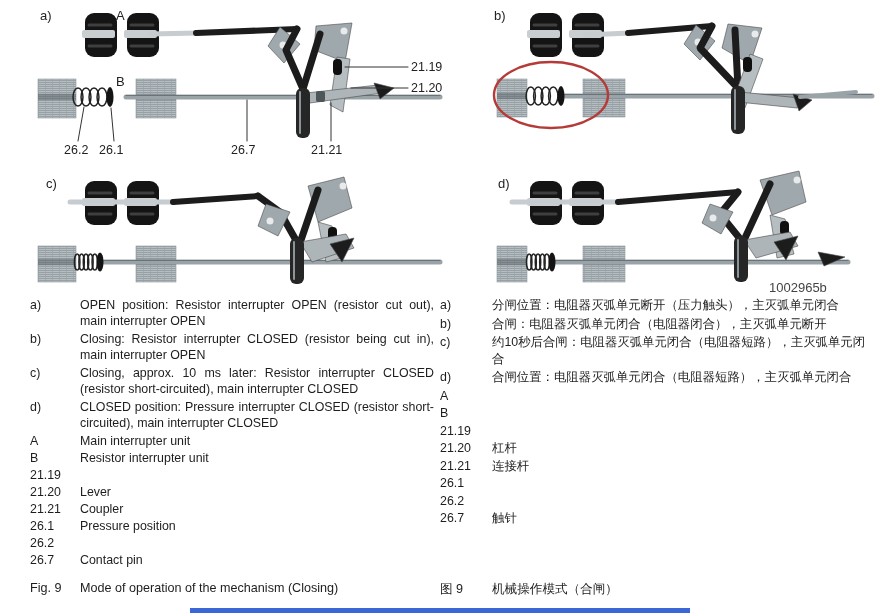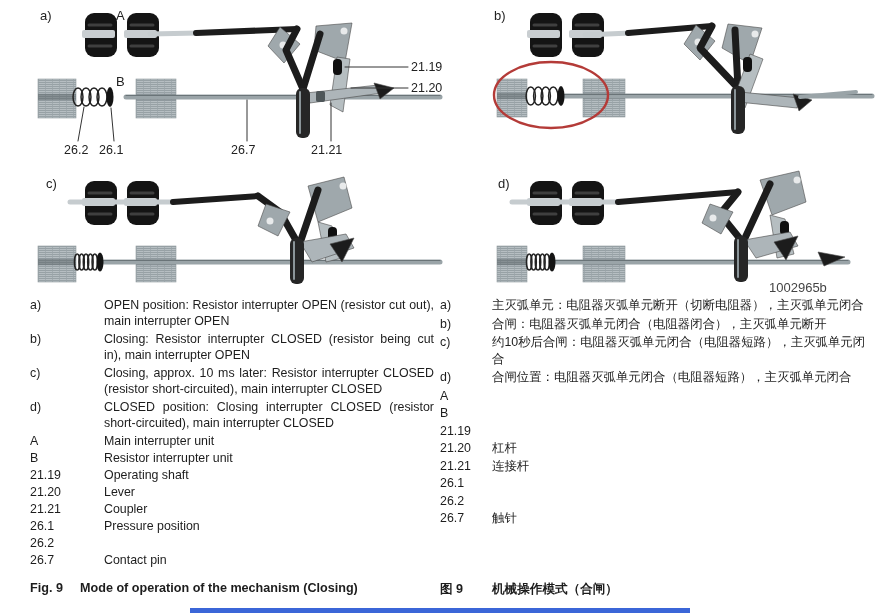--- a/index.html
+++ b/index.html
@@ -11,22 +11,22 @@
   .marker{position:absolute;font-size:13px;color:#222;}
   .callout{position:absolute;font-size:12.5px;color:#222;white-space:nowrap;}
   .image-id{position:absolute;left:769px;top:280px;font-size:13px;color:#444;}
   .legend{position:absolute;top:297px;font-size:12.4px;line-height:16px;color:#1d1d1d;}
   .legend.en{left:30px;width:404px;}
   .legend.zh{left:440px;width:436px;line-height:16.5px;}
   .lrow{display:grid;margin:0 0 1px 0;}
   .en .lrow{grid-template-columns:50px 1fr;}
   .zh .lrow{grid-template-columns:52px 1fr;}
   .lrow.gap{margin-bottom:2px;}
-  .en .ldesc{text-align:justify;margin-left:24px;}
-  .caption{position:absolute;top:581px;font-weight:bold;font-size:12.6px;}
+  .en .ldesc{text-align:justify;}
+  .caption{position:absolute;top:581px;font-weight:normal;font-size:12.6px;}
   .caption.en{left:30px;width:404px;display:grid;grid-template-columns:50px 1fr;}
   .caption.zh{left:440px;width:436px;display:grid;grid-template-columns:52px 1fr;}
   .blue-bar{position:absolute;left:190px;bottom:0;width:500px;height:5px;}
 </style>
 </head>
 <body>
 
 <div class="page">
 
   <div class="figure-area">
@@ -218,33 +218,32 @@
     <div class="lrow gap">
         <span class="lterm">b)</span>
         <span class="ldesc">Closing: Resistor interrupter CLOSED (resistor being cut in), main interrupter OPEN</span>
       </div>
     <div class="lrow gap">
         <span class="lterm">c)</span>
         <span class="ldesc">Closing, approx. 10 ms later: Resistor interrupter CLOSED (resistor short-circuited), main interrupter CLOSED</span>
       </div>
     <div class="lrow gap">
         <span class="lterm">d)</span>
-        <span class="ldesc">CLOSED position: Closing interrupter CLOSED (resistor short-circuited), main interrupter CLOSED</span>
+        <span class="ldesc">CLOSED position: Pressure interrupter CLOSED (resistor short-circuited), main interrupter CLOSED</span>
       </div>
     <div class="lrow">
         <span class="lterm">A</span>
         <span class="ldesc">Main interrupter unit</span>
       </div>
     <div class="lrow">
         <span class="lterm">B</span>
         <span class="ldesc">Resistor interrupter unit</span>
       </div>
     <div class="lrow">
         <span class="lterm">21.19</span>
-        <span class="ldesc">Operating shaft</span>
       </div>
     <div class="lrow">
         <span class="lterm">21.20</span>
         <span class="ldesc">Lever</span>
       </div>
     <div class="lrow">
         <span class="lterm">21.21</span>
         <span class="ldesc">Coupler</span>
       </div>
     <div class="lrow">
@@ -256,21 +255,21 @@
       </div>
     <div class="lrow">
         <span class="lterm">26.7</span>
         <span class="ldesc">Contact pin</span>
       </div>
   </div>
 
   <div class="legend zh">
     <div class="lrow gap">
         <span class="lterm">a)</span>
-        <span class="ldesc">主灭弧单元：电阻器灭弧单元断开（切断电阻器），主灭弧单元闭合</span>
+        <span class="ldesc">分闸位置：电阻器灭弧单元断开（压力触头），主灭弧单元闭合</span>
       </div>
     <div class="lrow gap">
         <span class="lterm">b)</span>
         <span class="ldesc">合闸：电阻器灭弧单元闭合（电阻器闭合），主灭弧单元断开</span>
       </div>
     <div class="lrow gap">
         <span class="lterm">c)</span>
         <span class="ldesc">约10秒后合闸：电阻器灭弧单元闭合（电阻器短路），主灭弧单元闭合</span>
       </div>
     <div class="lrow gap">

